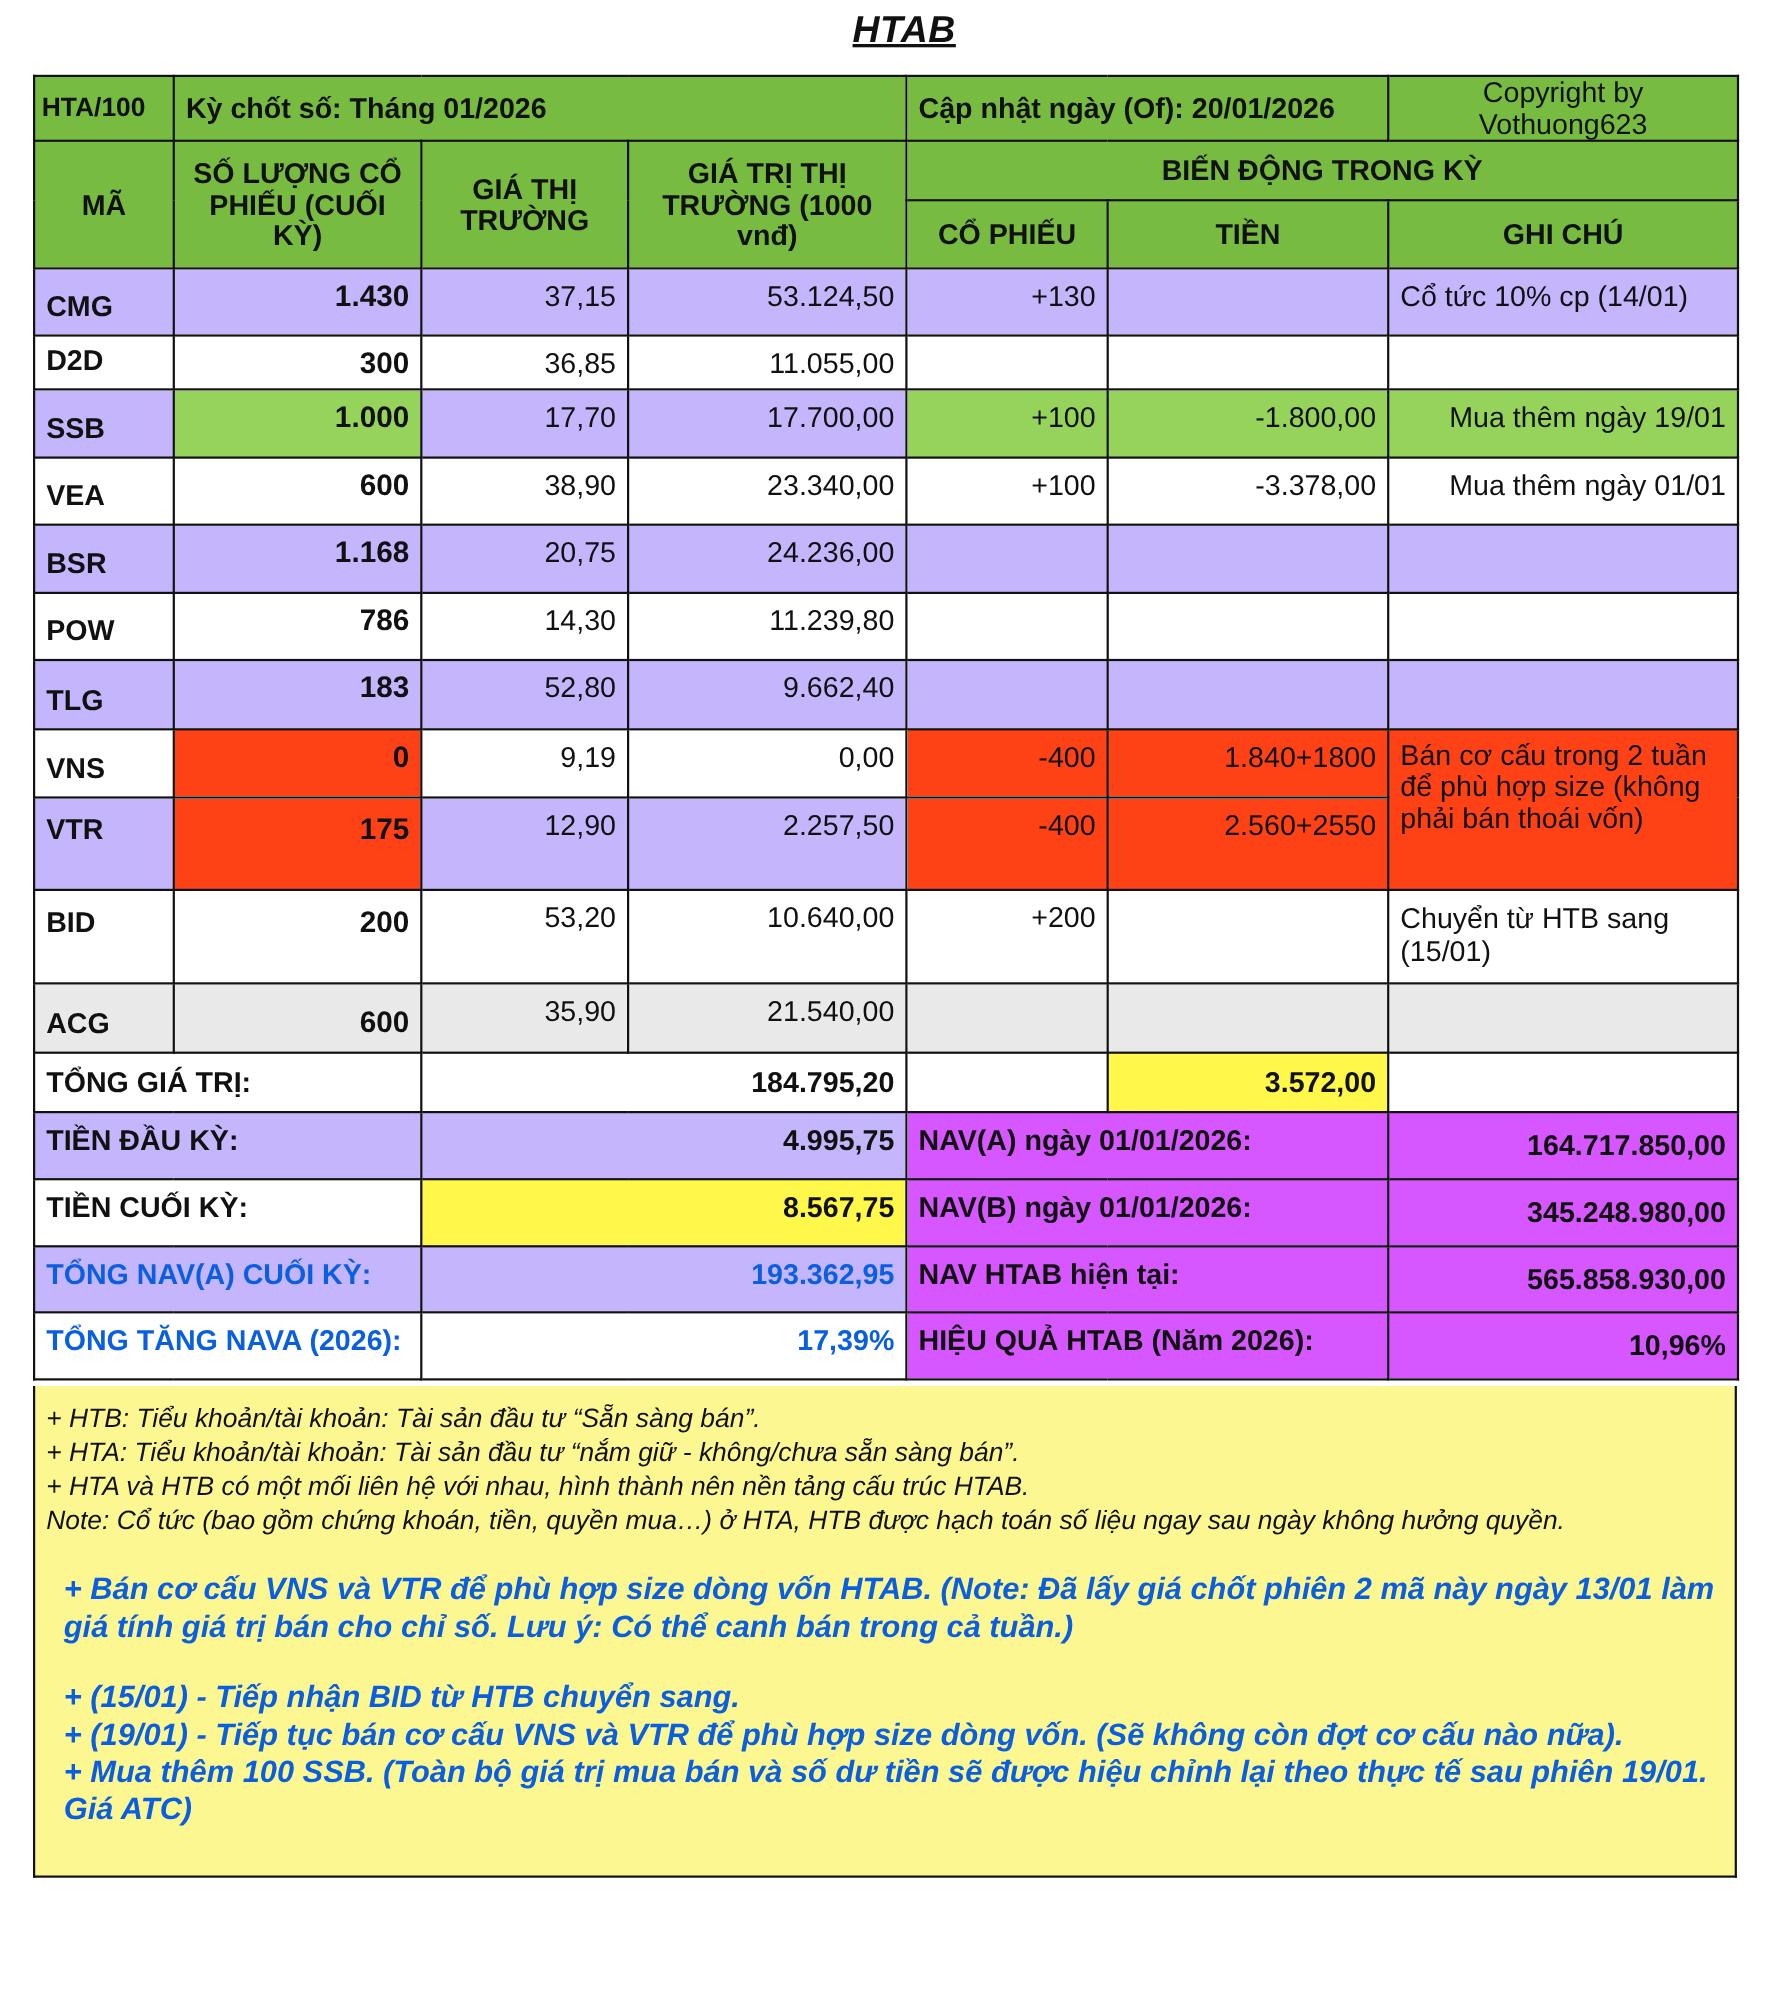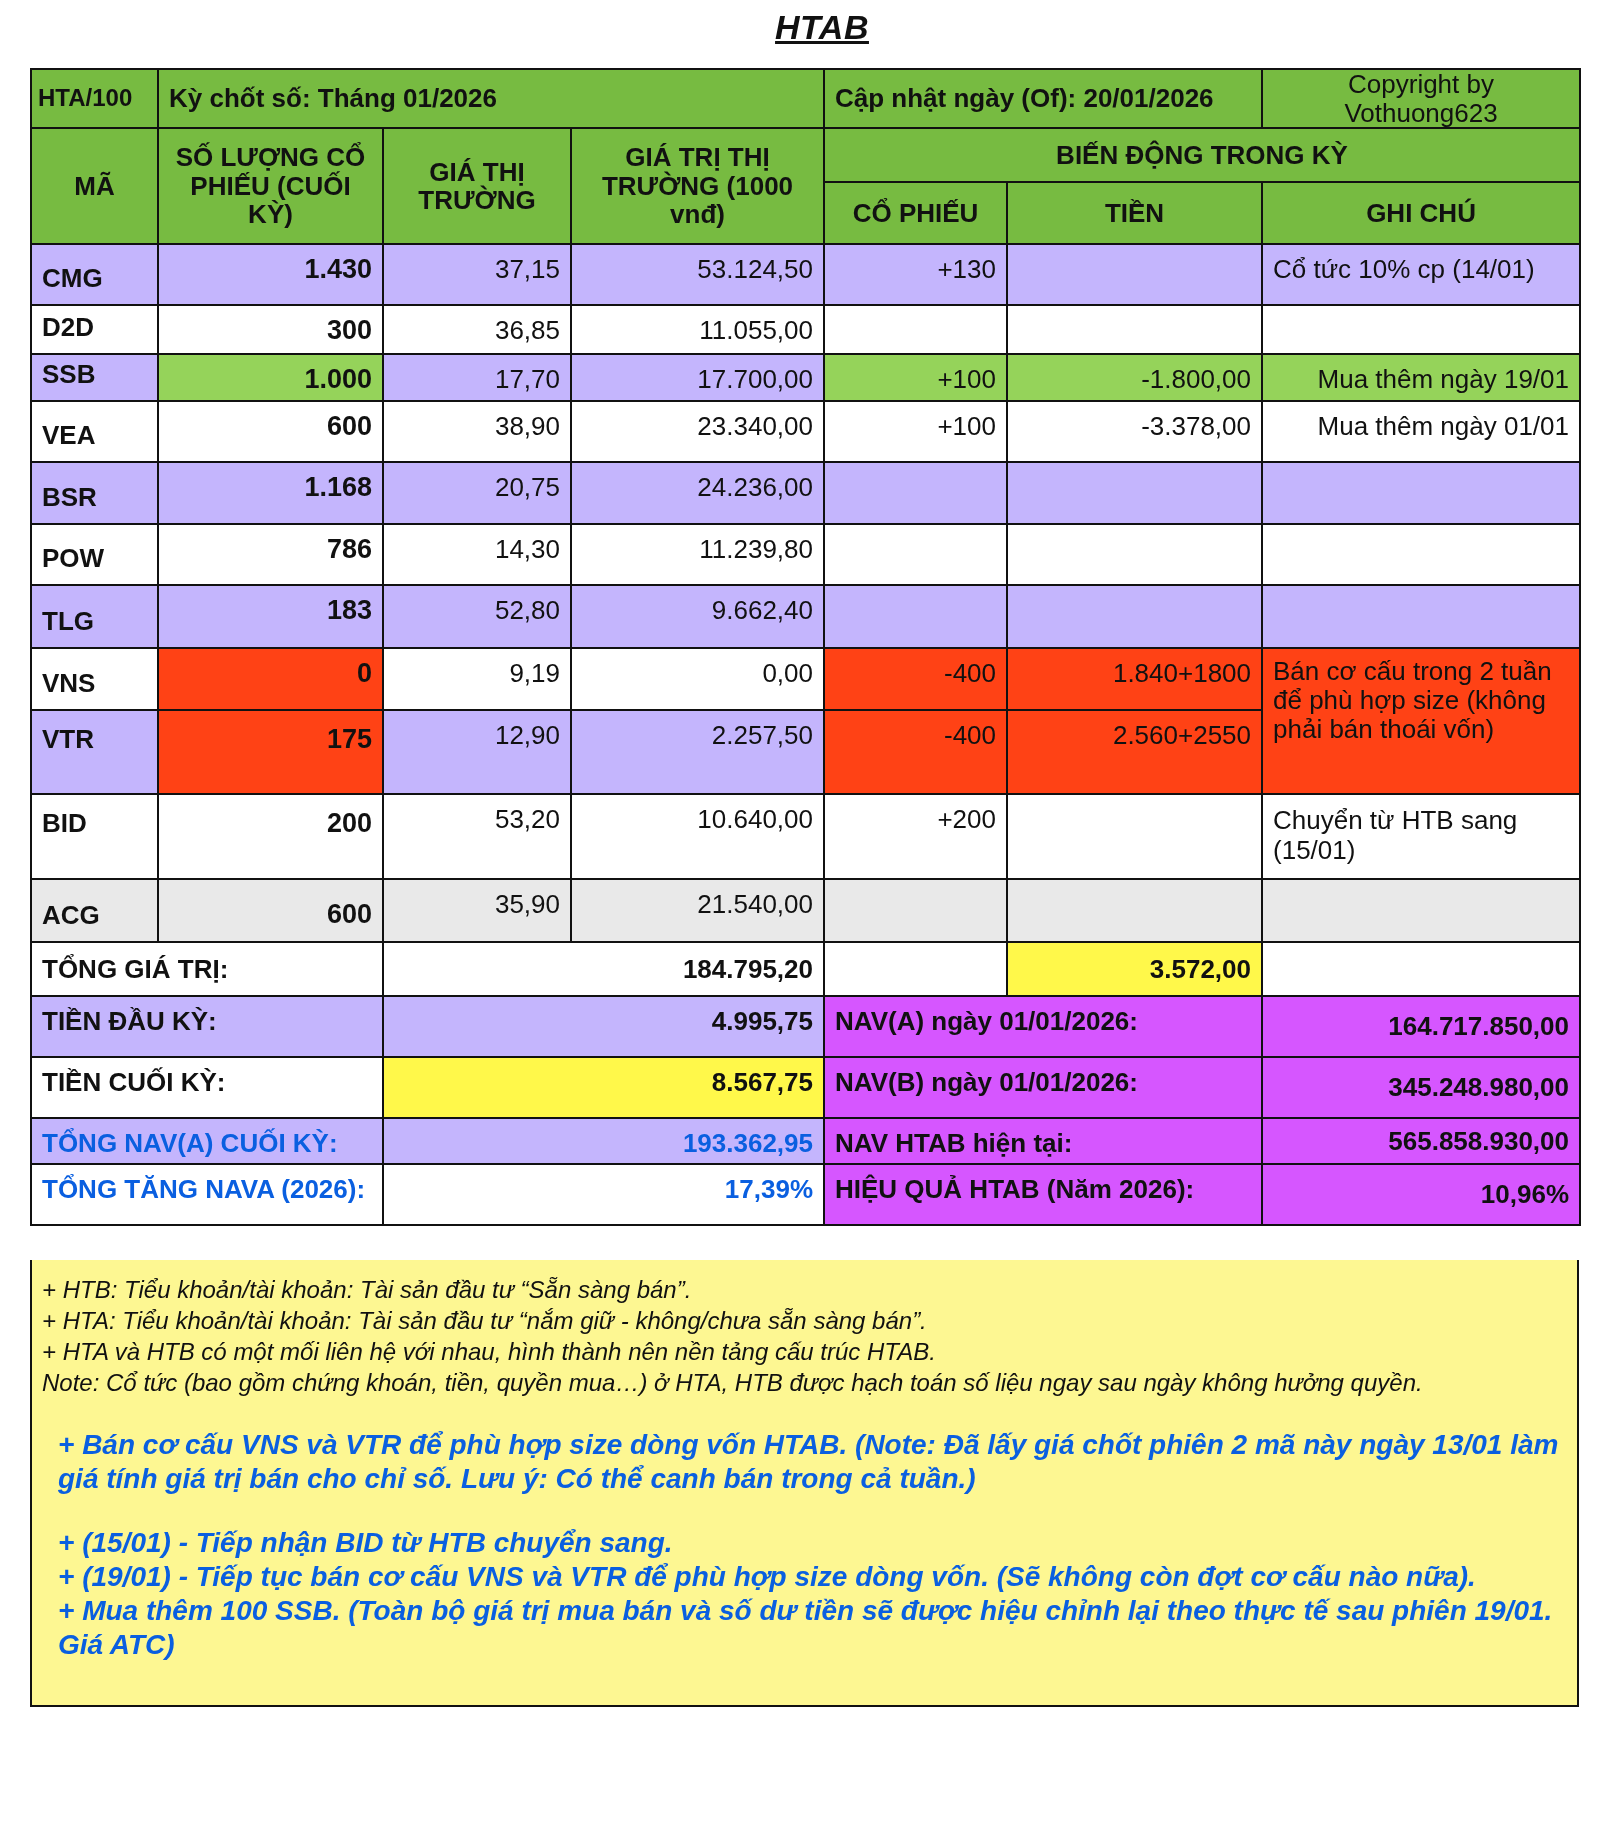--- a/index.html
+++ b/index.html
@@ -77,21 +77,21 @@
   <tr style="height:49px" class="row-b">
     <td class="code">D2D</td>
     <td class="r b vt" style="font-size:27px">300</td>
     <td class="r vt">36,85</td>
     <td class="r vt">11.055,00</td>
     <td class="r vt"></td>
     <td class="r vt"></td>
     <td class="vt"></td>
   </tr>
 
-  <tr style="height:47px" class="row-a">
+  <tr style="height:62px" class="row-a">
     <td class="code">SSB</td>
     <td class="r b vt lg" style="font-size:27px">1.000</td>
     <td class="r vt">17,70</td>
     <td class="r vt">17.700,00</td>
     <td class="r vt lg">+100</td>
     <td class="r vt lg">-1.800,00</td>
     <td class="vt lg r">Mua thêm ngày 19/01</td>
   </tr>
 
   <tr style="height:61px" class="row-b">
@@ -185,21 +185,21 @@
     <td class="b r vt" colspan="2">4.995,75</td>
     <td class="b pur vt" colspan="2">NAV(A) ngày 01/01/2026:</td>
     <td class="big r pur">164.717.850,00</td>
   </tr>
   <tr style="height:61px" class="row-b">
     <td class="b vt" colspan="2">TIỀN CUỐI KỲ:</td>
     <td class="b r vt yel" colspan="2">8.567,75</td>
     <td class="b pur vt" colspan="2">NAV(B) ngày 01/01/2026:</td>
     <td class="big r pur">345.248.980,00</td>
   </tr>
-  <tr style="height:46px" class="row-a">
+  <tr style="height:60px" class="row-a">
     <td class="b vt blue" colspan="2">TỔNG NAV(A) CUỐI KỲ:</td>
     <td class="b r vt blue" colspan="2">193.362,95</td>
     <td class="b pur vt" colspan="2">NAV HTAB hiện tại:</td>
     <td class="big r pur">565.858.930,00</td>
   </tr>
   <tr style="height:61px" class="row-b">
     <td class="b vt blue" colspan="2">TỔNG TĂNG NAVA (2026):</td>
     <td class="b r vt blue" colspan="2">17,39%</td>
     <td class="b pur vt" colspan="2">HIỆU QUẢ HTAB (Năm 2026):</td>
     <td class="big r pur">10,96%</td>

